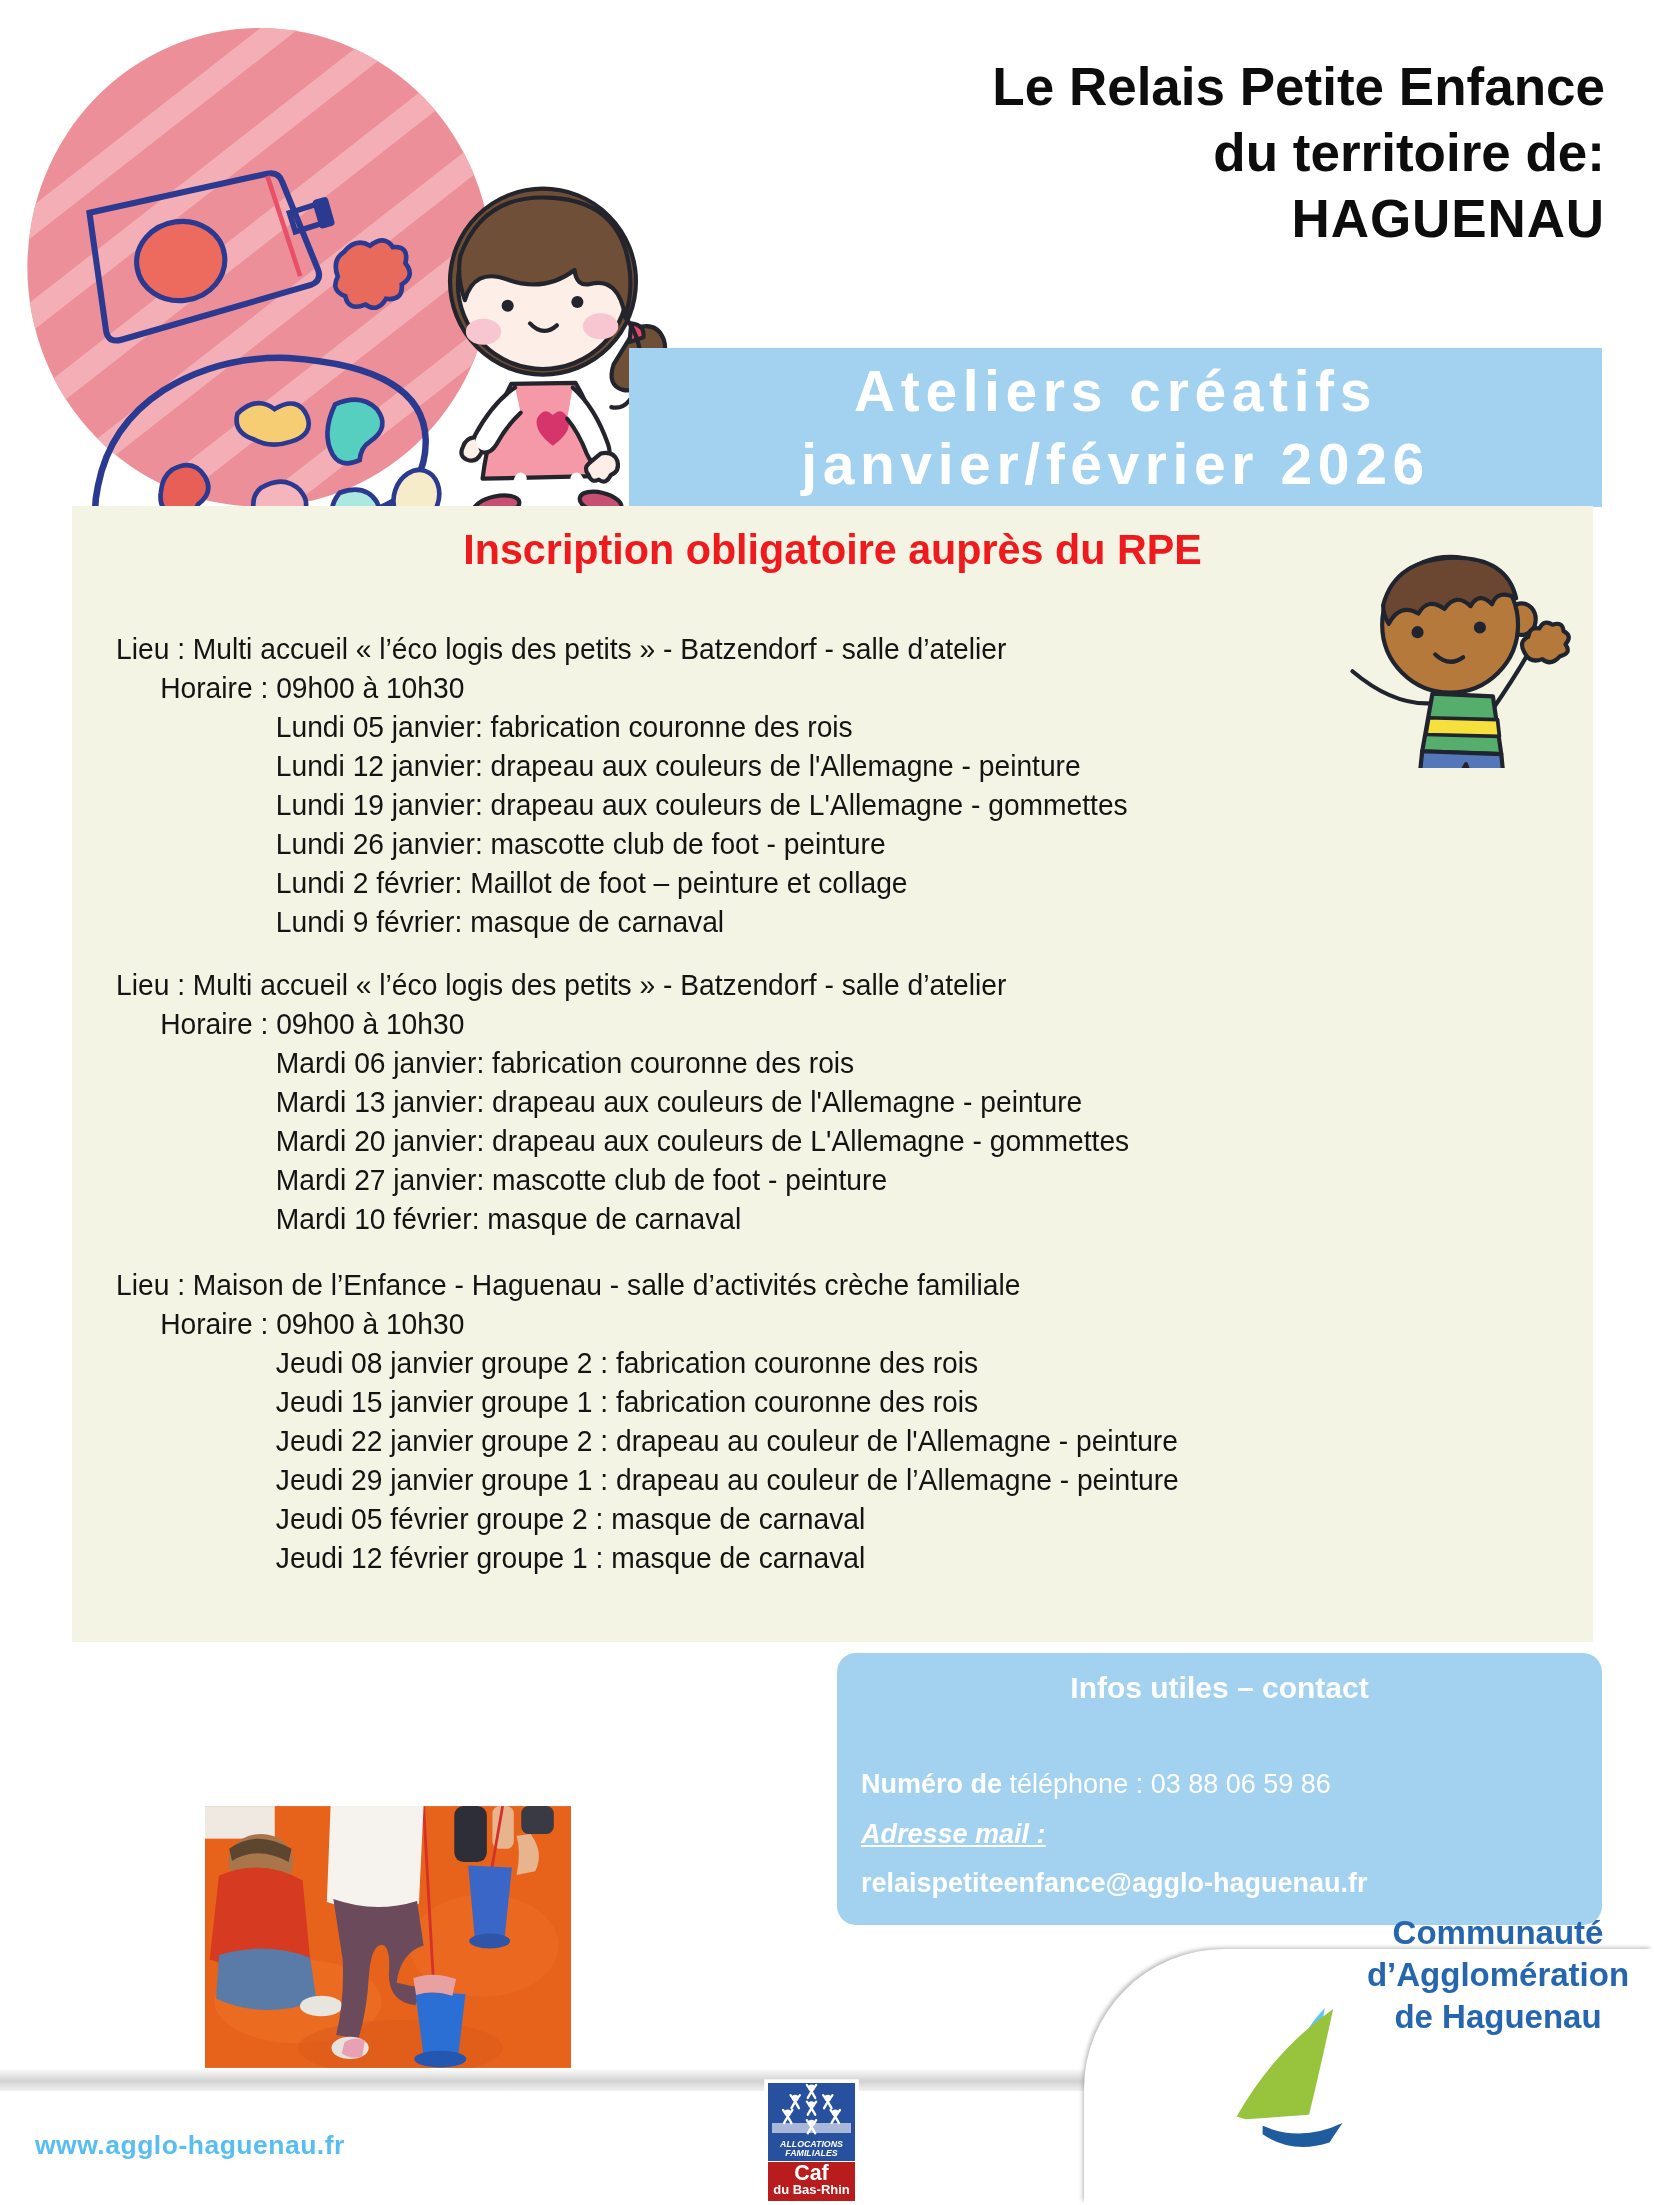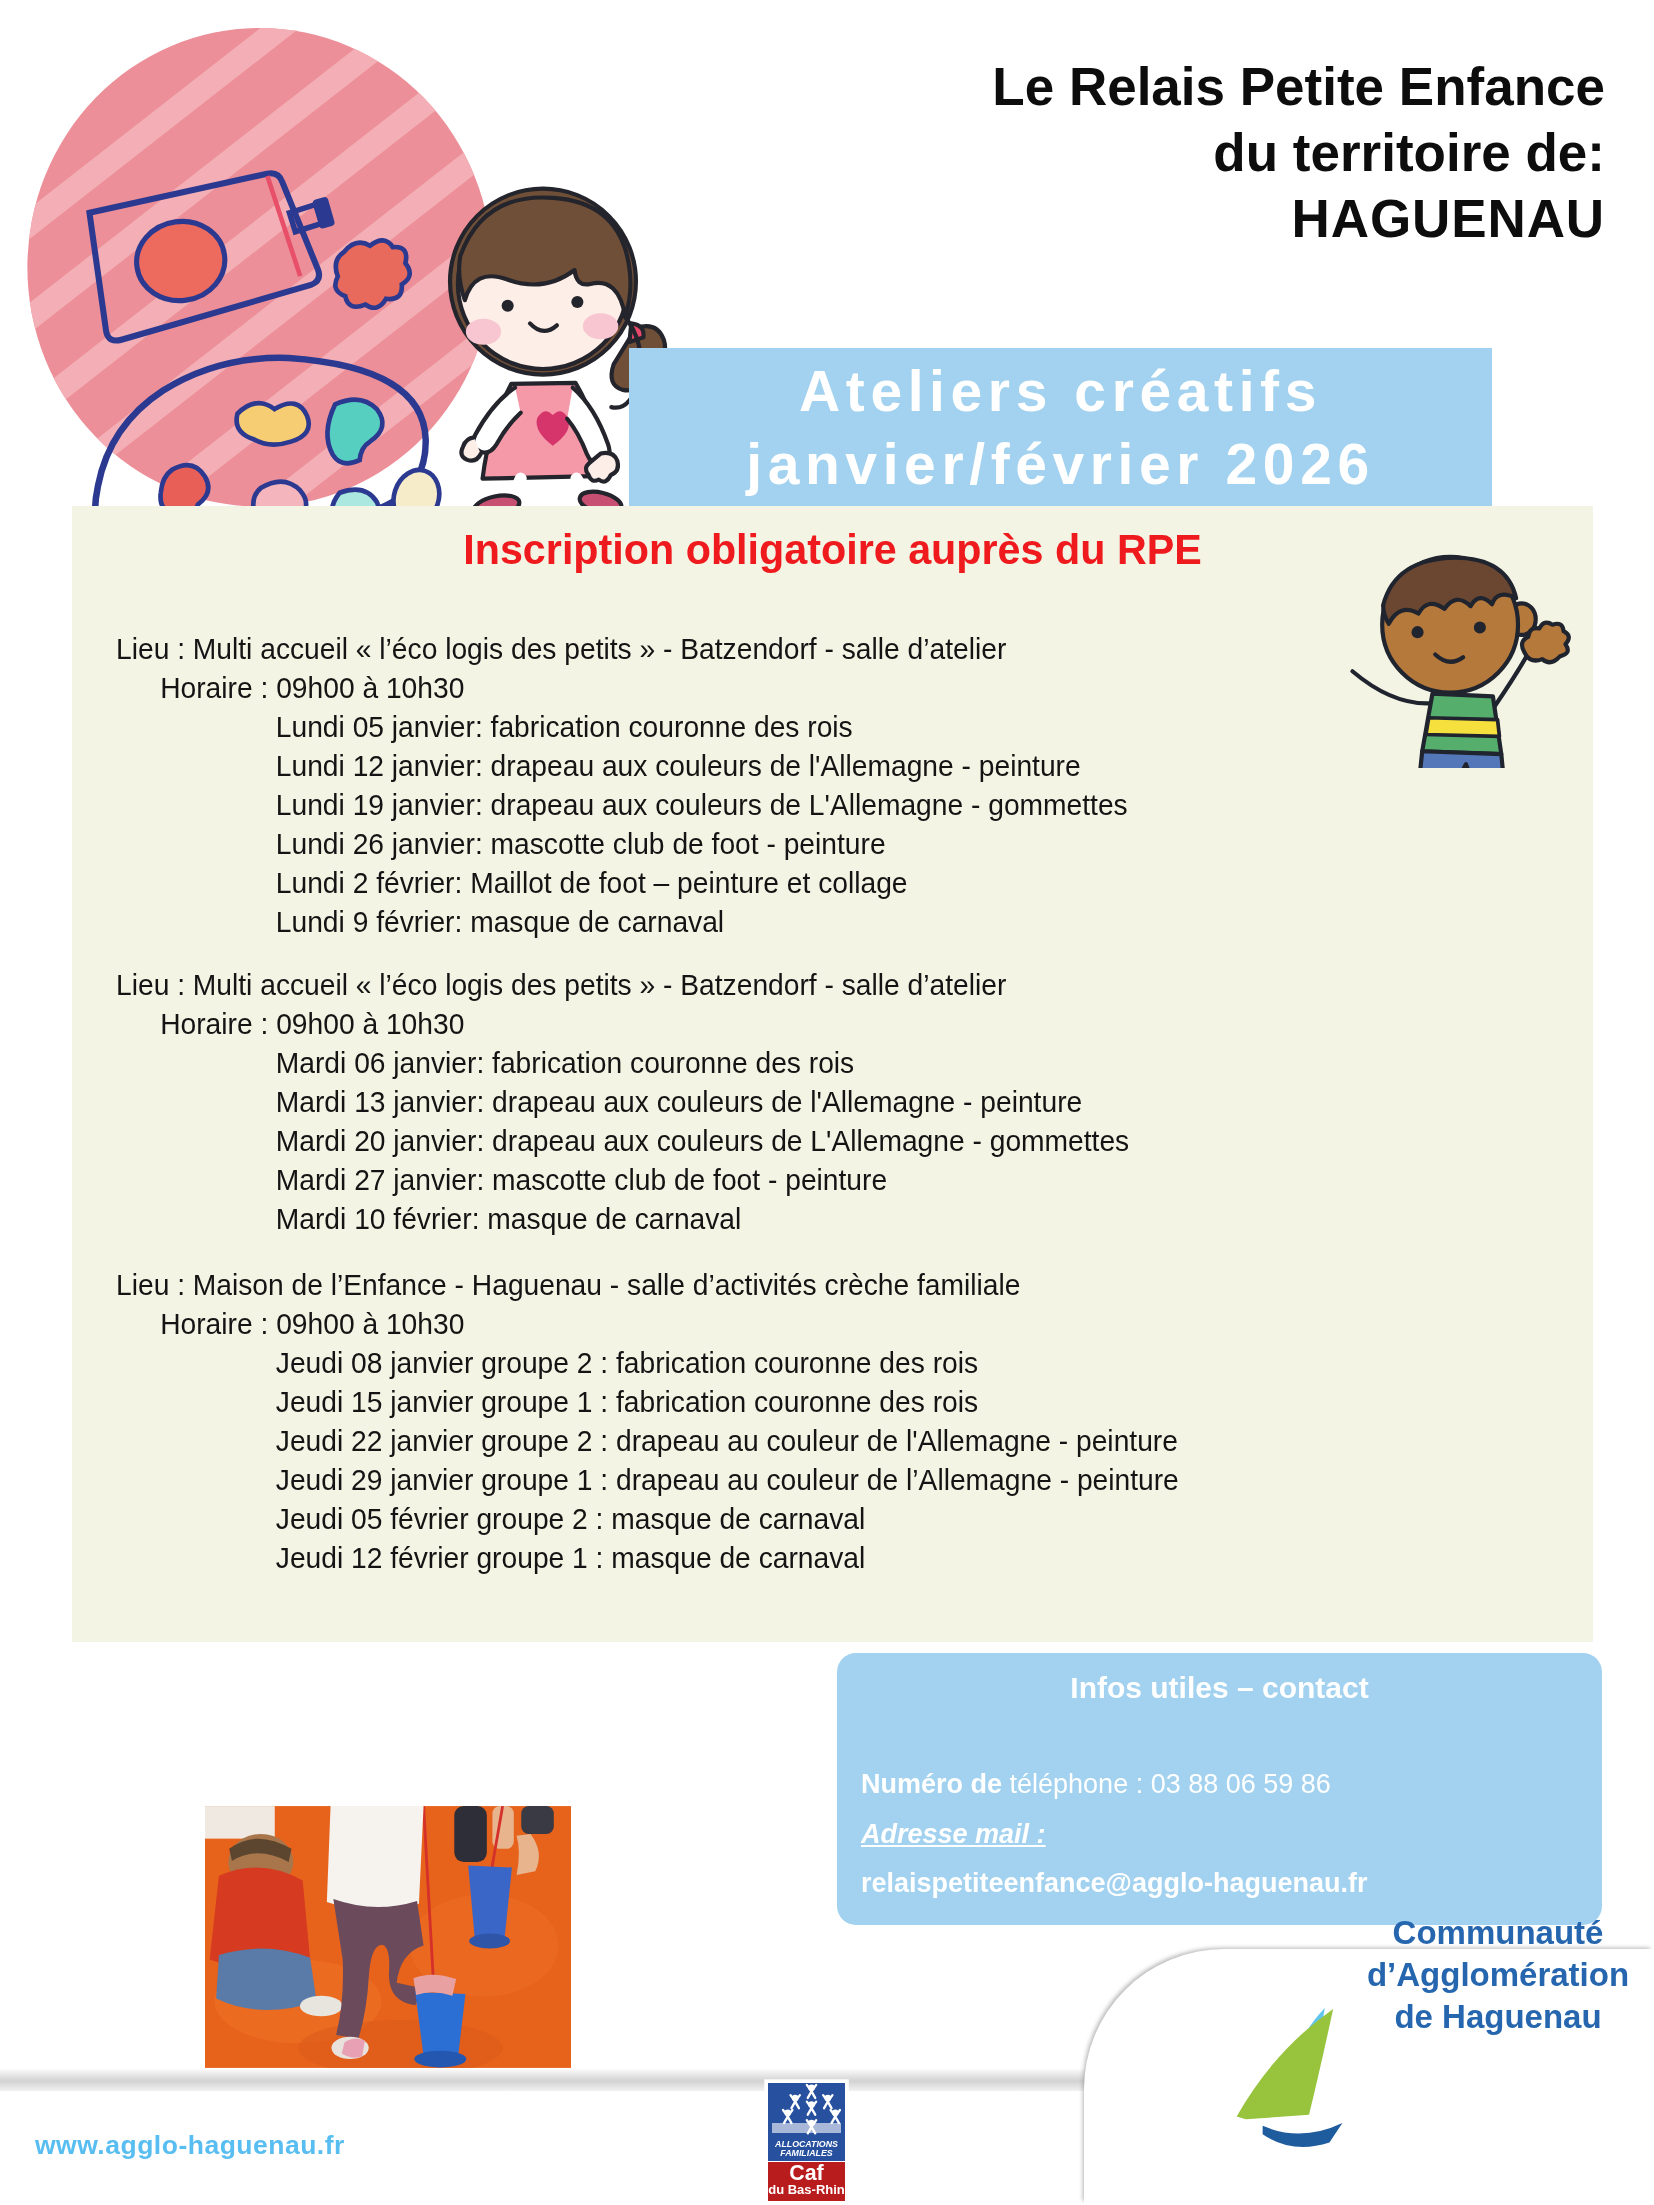--- a/index.html
+++ b/index.html
@@ -6,21 +6,21 @@
   .page{position:relative;width:1654px;height:2205px;background:#ffffff;overflow:hidden;
         font-family:"Liberation Sans",sans-serif;}
   .abs{position:absolute;}
 
   
   .main-title{right:49px;top:54px;width:1023px;text-align:right;
               font-weight:bold;color:#0d0d0d;font-size:53px;line-height:66px;}
   .main-title .t3{letter-spacing:0.9px;}
 
   
-  .banner{left:629px;top:348px;width:863px;height:159px;background:#a2d2ef;
+  .banner{left:629px;top:348px;width:973px;height:159px;background:#a2d2ef;
           display:flex;flex-direction:column;justify-content:center;align-items:center;}
   .banner div{color:#ffffff;font-weight:bold;font-size:57px;line-height:73px;
               letter-spacing:5.6px;white-space:nowrap;}
 
   
   .cream{left:72px;top:506px;width:1521px;height:1136px;background:#f4f4e4;}
   .notice{left:72px;top:525px;width:1521px;text-align:center;color:#ee1a1d;
           font-weight:bold;font-size:43px;transform:scaleX(.96);transform-origin:center top;
           white-space:nowrap;}
   .sched{left:116px;color:#141414;font-size:30px;line-height:39px;font-weight:400;
@@ -39,21 +39,21 @@
 
   
   .divider{left:0;top:2069px;width:1654px;height:22px;z-index:1;
            background:linear-gradient(180deg,#fbfbfb 0%,#d2d2d2 55%,#f2f2f2 100%);}
   .corner-panel{left:1084px;top:1949px;width:570px;height:256px;background:#ffffff;
                 border-top-left-radius:140px;z-index:2;
                 box-shadow:-2.8px -2.8px 4.7px -1.9px rgba(120,120,120,.55);}
   .website{left:35px;top:2130px;z-index:3;color:#58bdf0;font-weight:bold;font-size:26.5px;
            letter-spacing:0.5px;text-shadow:0 0 4.7px #ffffff,0 0 1.9px #ffffff;}
 
-  .caf{left:768px;top:2083px;width:77px;z-index:3;box-shadow:0 0 0 3.7px #fff;}
+  .caf{left:768px;top:2083px;width:87px;z-index:3;box-shadow:0 0 0 3.7px #fff;}
   .caf .caf-blue{background:#27519f;height:78px;position:relative;overflow:hidden;}
   .caf .caf-bar{position:absolute;left:3.7px;right:3.7px;top:40px;height:10.2px;background:#a9b8d8;}
   .caf .caf-txt{position:absolute;bottom:1.9px;width:100%;text-align:center;color:#fff;
                 font-style:italic;font-weight:bold;font-size:8.8px;line-height:9.8px;}
   .caf .caf-green{background:#b91c1c;height:39px;text-align:center;color:#fff;margin-top:0.9px;}
   .caf .caf-name{font-weight:bold;font-size:21.4px;line-height:22px;}
   .caf .caf-region{font-weight:bold;font-size:13px;line-height:11px;}
 
   .cah-text{left:1363px;top:1912px;width:270px;z-index:3;text-align:center;color:#2566ae;
             font-weight:bold;font-size:33px;line-height:42px;white-space:nowrap;}

